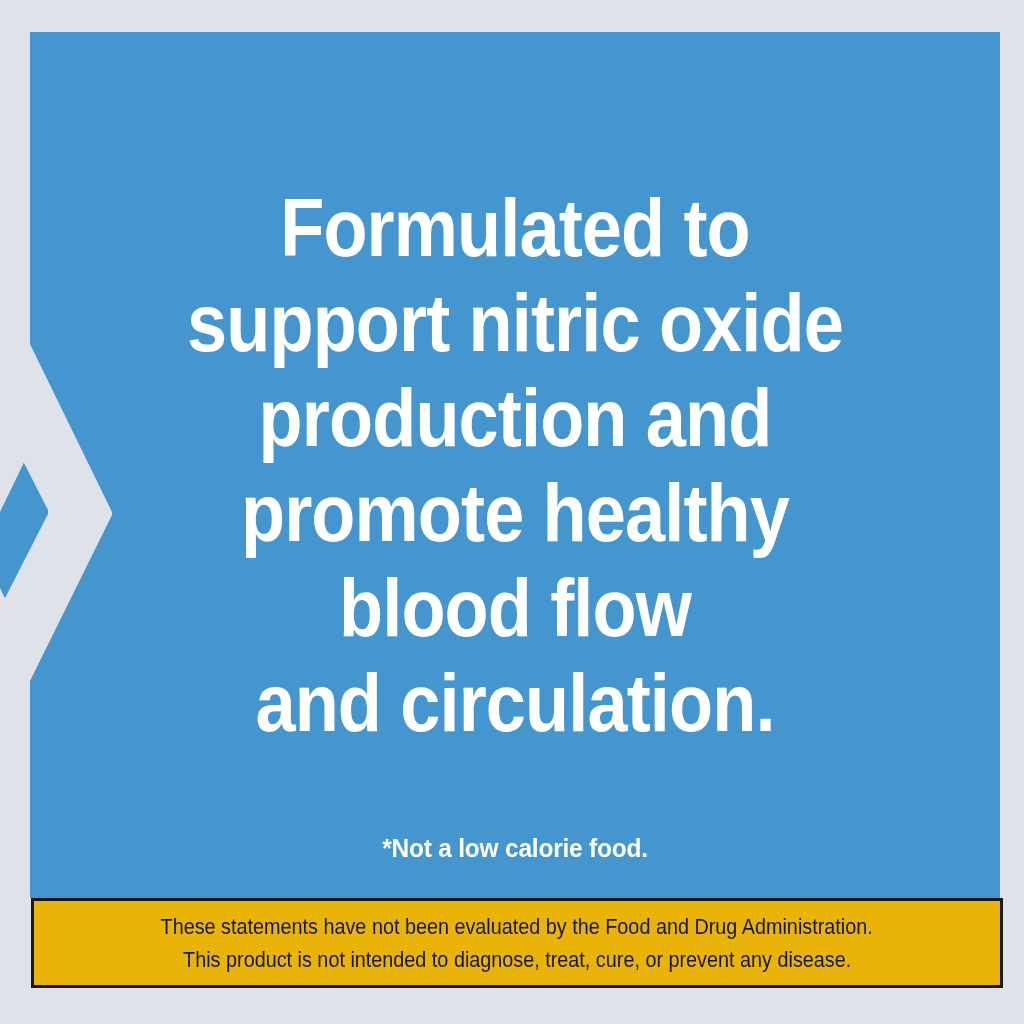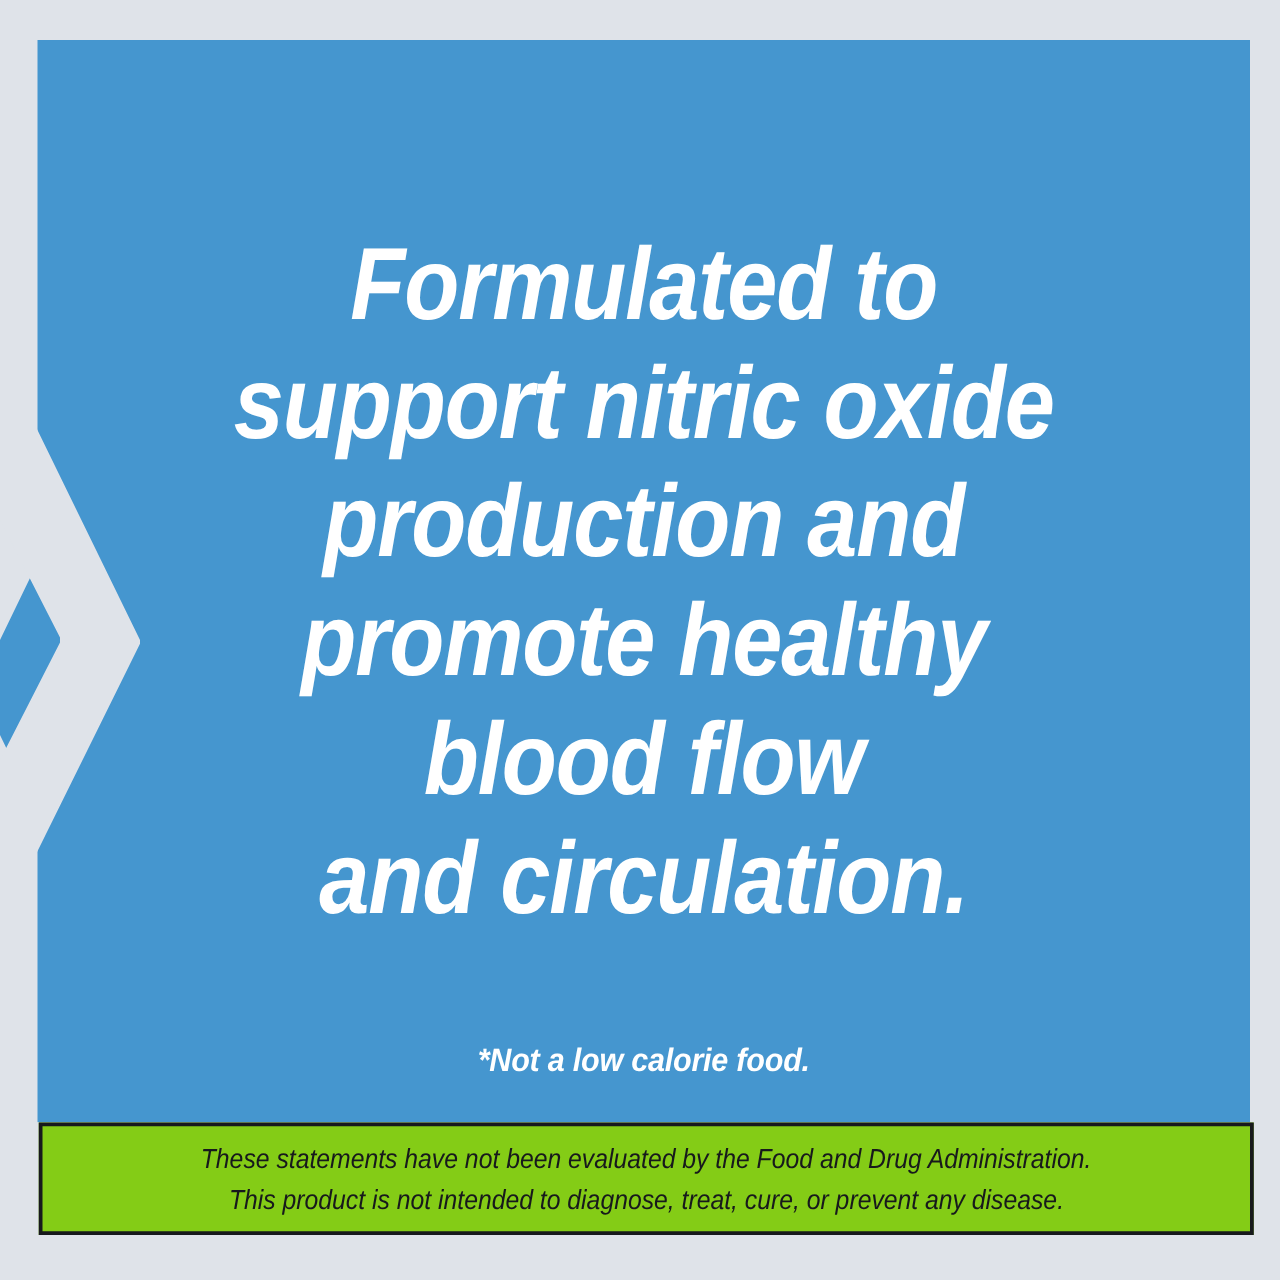--- a/index.html
+++ b/index.html
@@ -12,21 +12,20 @@
     background: #dfe3e9;
     font-family: "Liberation Sans", sans-serif;
     overflow: hidden;
   }
 
   #stage {
     position: relative;
     width: 1024px;
     height: 1024px;
     background: #dfe3e9;
-    font-style: italic;
   }
 
   
   #blue-panel {
     position: absolute;
     left: 0px;
     top: 32px;
     width: 1000px;
     height: 866px;
     background: #4596cf;
@@ -99,21 +98,21 @@
     transform-origin: 50% 0%;
   }
 
   
   #disclaimer-box {
     position: absolute;
     left: 31px;
     top: 898px;
     width: 972px;
     height: 90px;
-    background: #84cc16;
+    background: #eab308;
     border: 3px solid #17191c;
     box-sizing: border-box;
     display: flex;
     flex-direction: column;
     align-items: center;
     justify-content: center;
   }
   #disclaimer-box .dline {
     color: #17191c;
     font-size: 22px;

